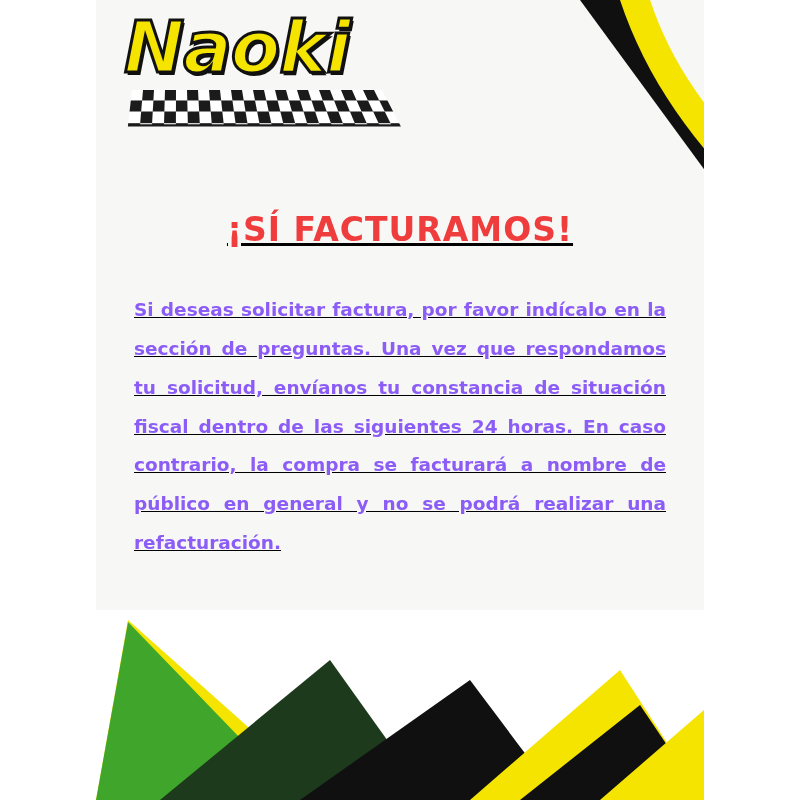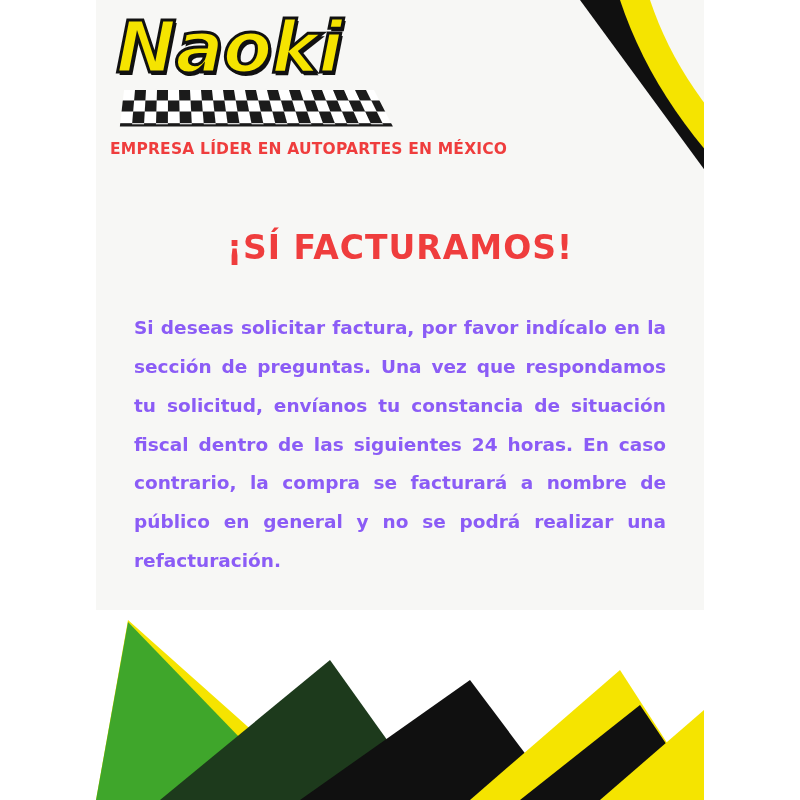--- a/index.html
+++ b/index.html
@@ -46,21 +46,21 @@
     right: 0;
     top: 0;
     width: 96px;
     height: 800px;
     background: #ffffff;
   }
 
   
   .header {
     position: absolute;
-    left: 88px;
+    left: 96px;
     top: 0;
     width: 608px;
   }
   .logo-block {
     padding: 8px 0 0 22px;
   }
   .logo-word {
     font-family: "DejaVu Sans", sans-serif;
     font-weight: bold;
     font-style: italic;
@@ -101,24 +101,25 @@
     font-weight: bold;
     font-size: 15.5px;
     color: #ef3d3d;
     letter-spacing: 0.2px;
   }
 
   
   .content {
     position: absolute;
     left: 96px;
-    top: 208px;
+    top: 190px;
     width: 608px;
     padding: 0 38px;
     box-sizing: border-box;
+    text-decoration: underline;
   }
   .headline {
     text-align: center;
     font-family: "DejaVu Sans", sans-serif;
     font-weight: bold;
     font-size: 33px;
     color: #ef3d3d;
     letter-spacing: 1px;
     margin: 20px 0 42px 0;
   }
@@ -155,21 +156,20 @@
   </svg>
 
   <div class="side-white-left"></div>
   <div class="side-white-right"></div>
 
   <div class="header">
     <div class="logo-block">
       <div class="logo-word">Naoki</div>
       <div class="checker"></div>
     </div>
-    <div class="tagline">EMPRESA LÍDER  EN AUTOPARTES EN MÉXICO</div>
   </div>
 
   <div class="content">
     <div class="headline">¡SÍ FACTURAMOS!</div>
     <p class="body-text">Si deseas solicitar factura, por favor indícalo en la sección de preguntas. Una vez que respondamos tu solicitud, envíanos tu constancia de situación fiscal dentro de las siguientes 24 horas. En caso contrario, la compra se facturará a nombre de público en general y no se podrá realizar una refacturación.</p>
   </div>
 
 </div>
 
 </body></html>

